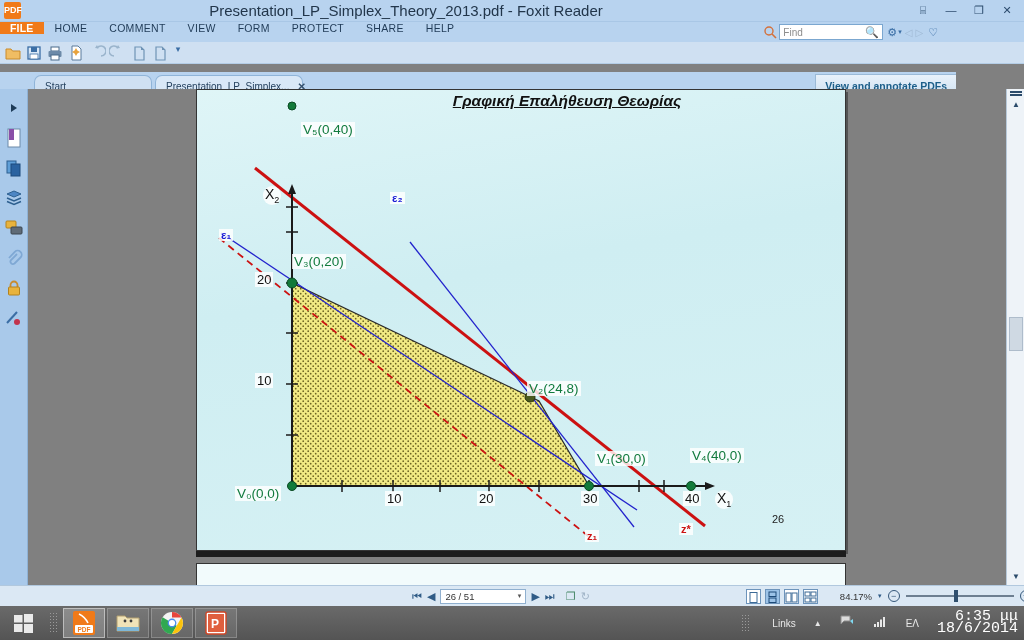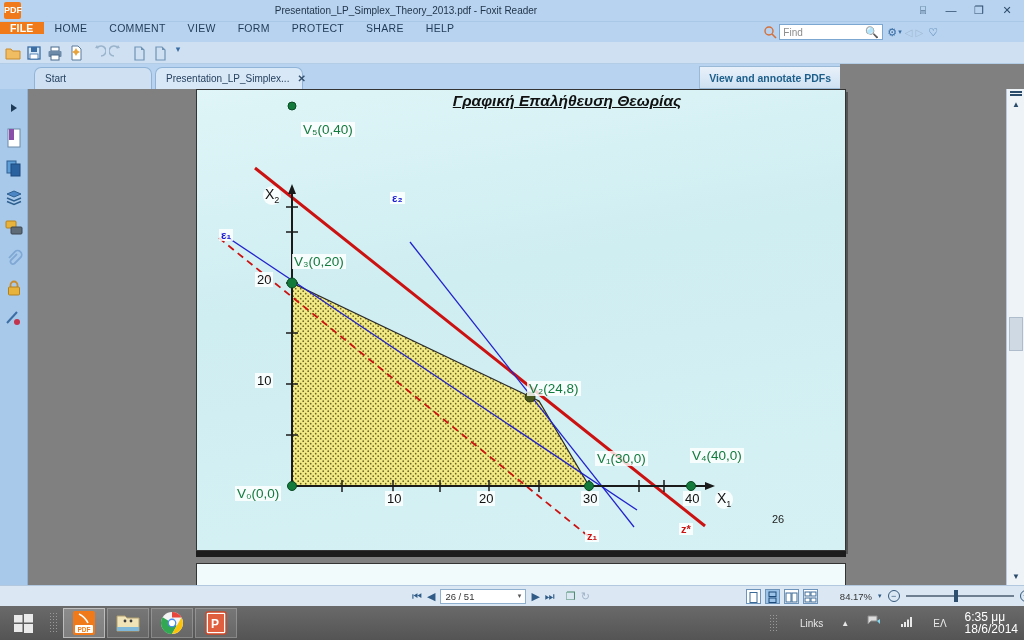--- a/index.html
+++ b/index.html
@@ -20,21 +20,21 @@
   }
   .app-logo {
     position: absolute; left: 4px; top: 2px; width: 17px; height: 17px;
     background: #f07a19; border-radius: 2px;
     color: #fff; font-size: 9px; font-weight: bold;
     text-align: center; line-height: 17px;
   }
   .titlebar-text {
     position: absolute; left: 0; top: 0; width: 812px; height: 22px;
     line-height: 22px; text-align: center;
-    font-size: 10px; color: #22364b;
+    font-size: 15px; color: #22364b;
   }
   .wincontrols { position: absolute; right: 4px; top: 1px; display: flex; gap: 2px; }
   .wincontrols .wc {
     width: 26px; height: 19px; line-height: 19px; text-align: center;
     font-size: 11px; color: #2d4c6e;
   }
 
   
   .menubar {
     position: absolute; left: 0; top: 22px; width: 1024px; height: 20px;
@@ -63,21 +63,21 @@
   
   .qtoolbar {
     position: absolute; left: 0; top: 42px; width: 1024px; height: 22px;
     background: #cfe0f2; border-bottom: 1px solid #b4cde6;
     display: flex; align-items: center; padding-left: 4px; gap: 3px;
   }
   .qt-ico { width: 18px; height: 18px; position: relative; display:inline-block; }
 
   
   .tabstrip {
-    position: absolute; left: 0; top: 64px; width: 840px; height: 25px;
+    position: absolute; left: 0; top: 72px; width: 956px; height: 25px;
     background: #b8d3ef;
   }
   .tab {
     position: absolute; top: 3px; height: 22px;
     background: #cfe0f2; border: 1px solid #8fb4d8;
     border-bottom: none; border-radius: 7px 7px 0 0;
     font-size: 10px; color: #26425f;
     display: flex; align-items: center; padding: 0 10px;
   }
   .tab.active { background: #d9e8f7; }
@@ -189,21 +189,21 @@
   .startbtn { width: 46px; height: 34px; display:flex; align-items:center; justify-content:center; }
   .tgrip { width: 10px; height: 22px; background-image: radial-gradient(#9a9a9a 1px, transparent 1px); background-size: 3px 3px; margin: 0 3px; }
   .tbtn {
     width: 42px; height: 30px; margin: 0 1px;
     background: rgba(255,255,255,.10); border: 1px solid rgba(255,255,255,.22);
     display: flex; align-items: center; justify-content: center;
   }
   .tbtn.active { background: rgba(255,255,255,.24); border-color: rgba(255,255,255,.45); }
   .tray { position: absolute; right: 0; top: 0; height: 34px; display: flex; align-items: center; gap: 18px; padding-right: 6px; }
   .tray-txt { font-size: 10px; color: #e8e8e8; }
-  .clock { font-size: 12px; color: #fff; text-align: left; line-height: 12px; }
+  .clock { font-size: 15px; color: #fff; text-align: right; line-height: 12px; font-family: Liberation Mono, monospace; }
 </style>
 </head>
 <body>
 
 <div id="app">
 
   <div class="titlebar">
     <div class="app-logo">PDF</div>
     <div class="titlebar-text">Presentation_LP_Simplex_Theory_2013.pdf - Foxit Reader</div>
     <div class="wincontrols">

